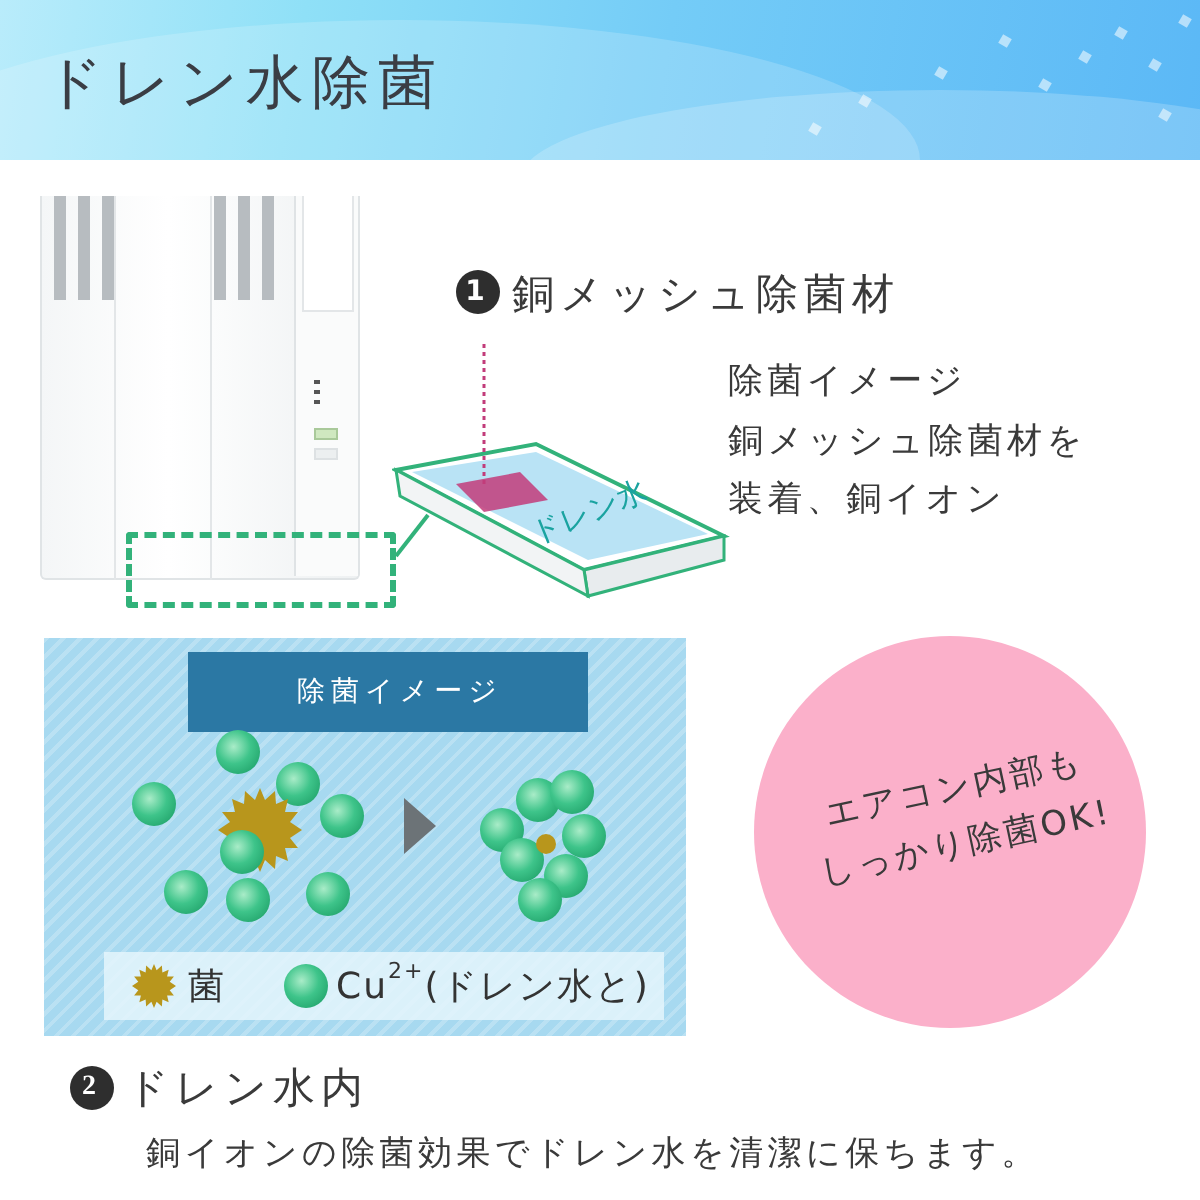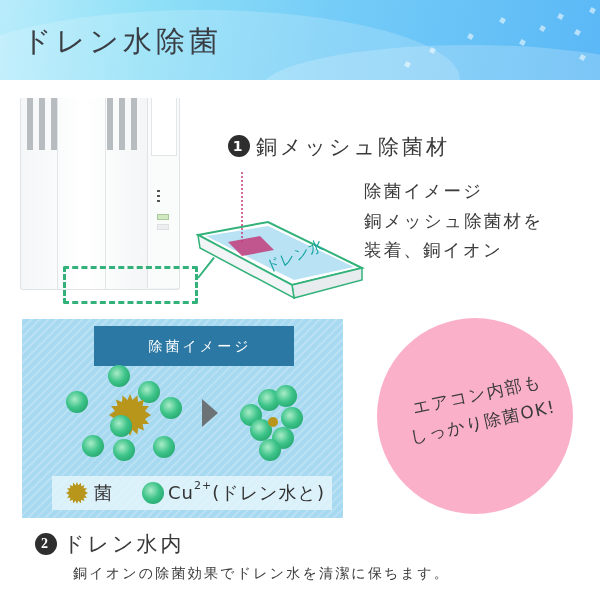--- a/index.html
+++ b/index.html
@@ -95,21 +95,21 @@
   }
   .pink-text {
     position: absolute; left: 18px; top: 62px; width: 170px; transform: rotate(-12deg);
     font-size: 17px; line-height: 28px; color: #3a3a3a; letter-spacing: 1.5px; text-align: center;
   }
   .pink-text div { white-space: nowrap; }
 
   
   .sec2-head { position: absolute; left: 35px; top: 530px; font-size: 21px; letter-spacing: 3px; color: #3a3a3a; white-space: nowrap; font-family: Liberation Serif, serif; }
   .sec2-head .num-badge { margin-right: 6px; position: relative; top: -2px; }
-  .sec2-body { position: absolute; left: 73px; top: 565px; font-size: 14px; letter-spacing: 2.2px; color: #3a3a3a; white-space: nowrap; }
+  .sec2-body { position: absolute; left: 73px; top: 565px; font-size: 17px; letter-spacing: 2.2px; color: #3a3a3a; white-space: nowrap; }
 </style>
 </head>
 <body>
 
 <div class="banner">
   <div class="wave1"></div>
   <div class="wave2"></div>
   <div class="sparkle" style="left:468px;top:34px"></div>
   <div class="sparkle" style="left:500px;top:18px"></div>
   <div class="sparkle" style="left:520px;top:40px"></div>

